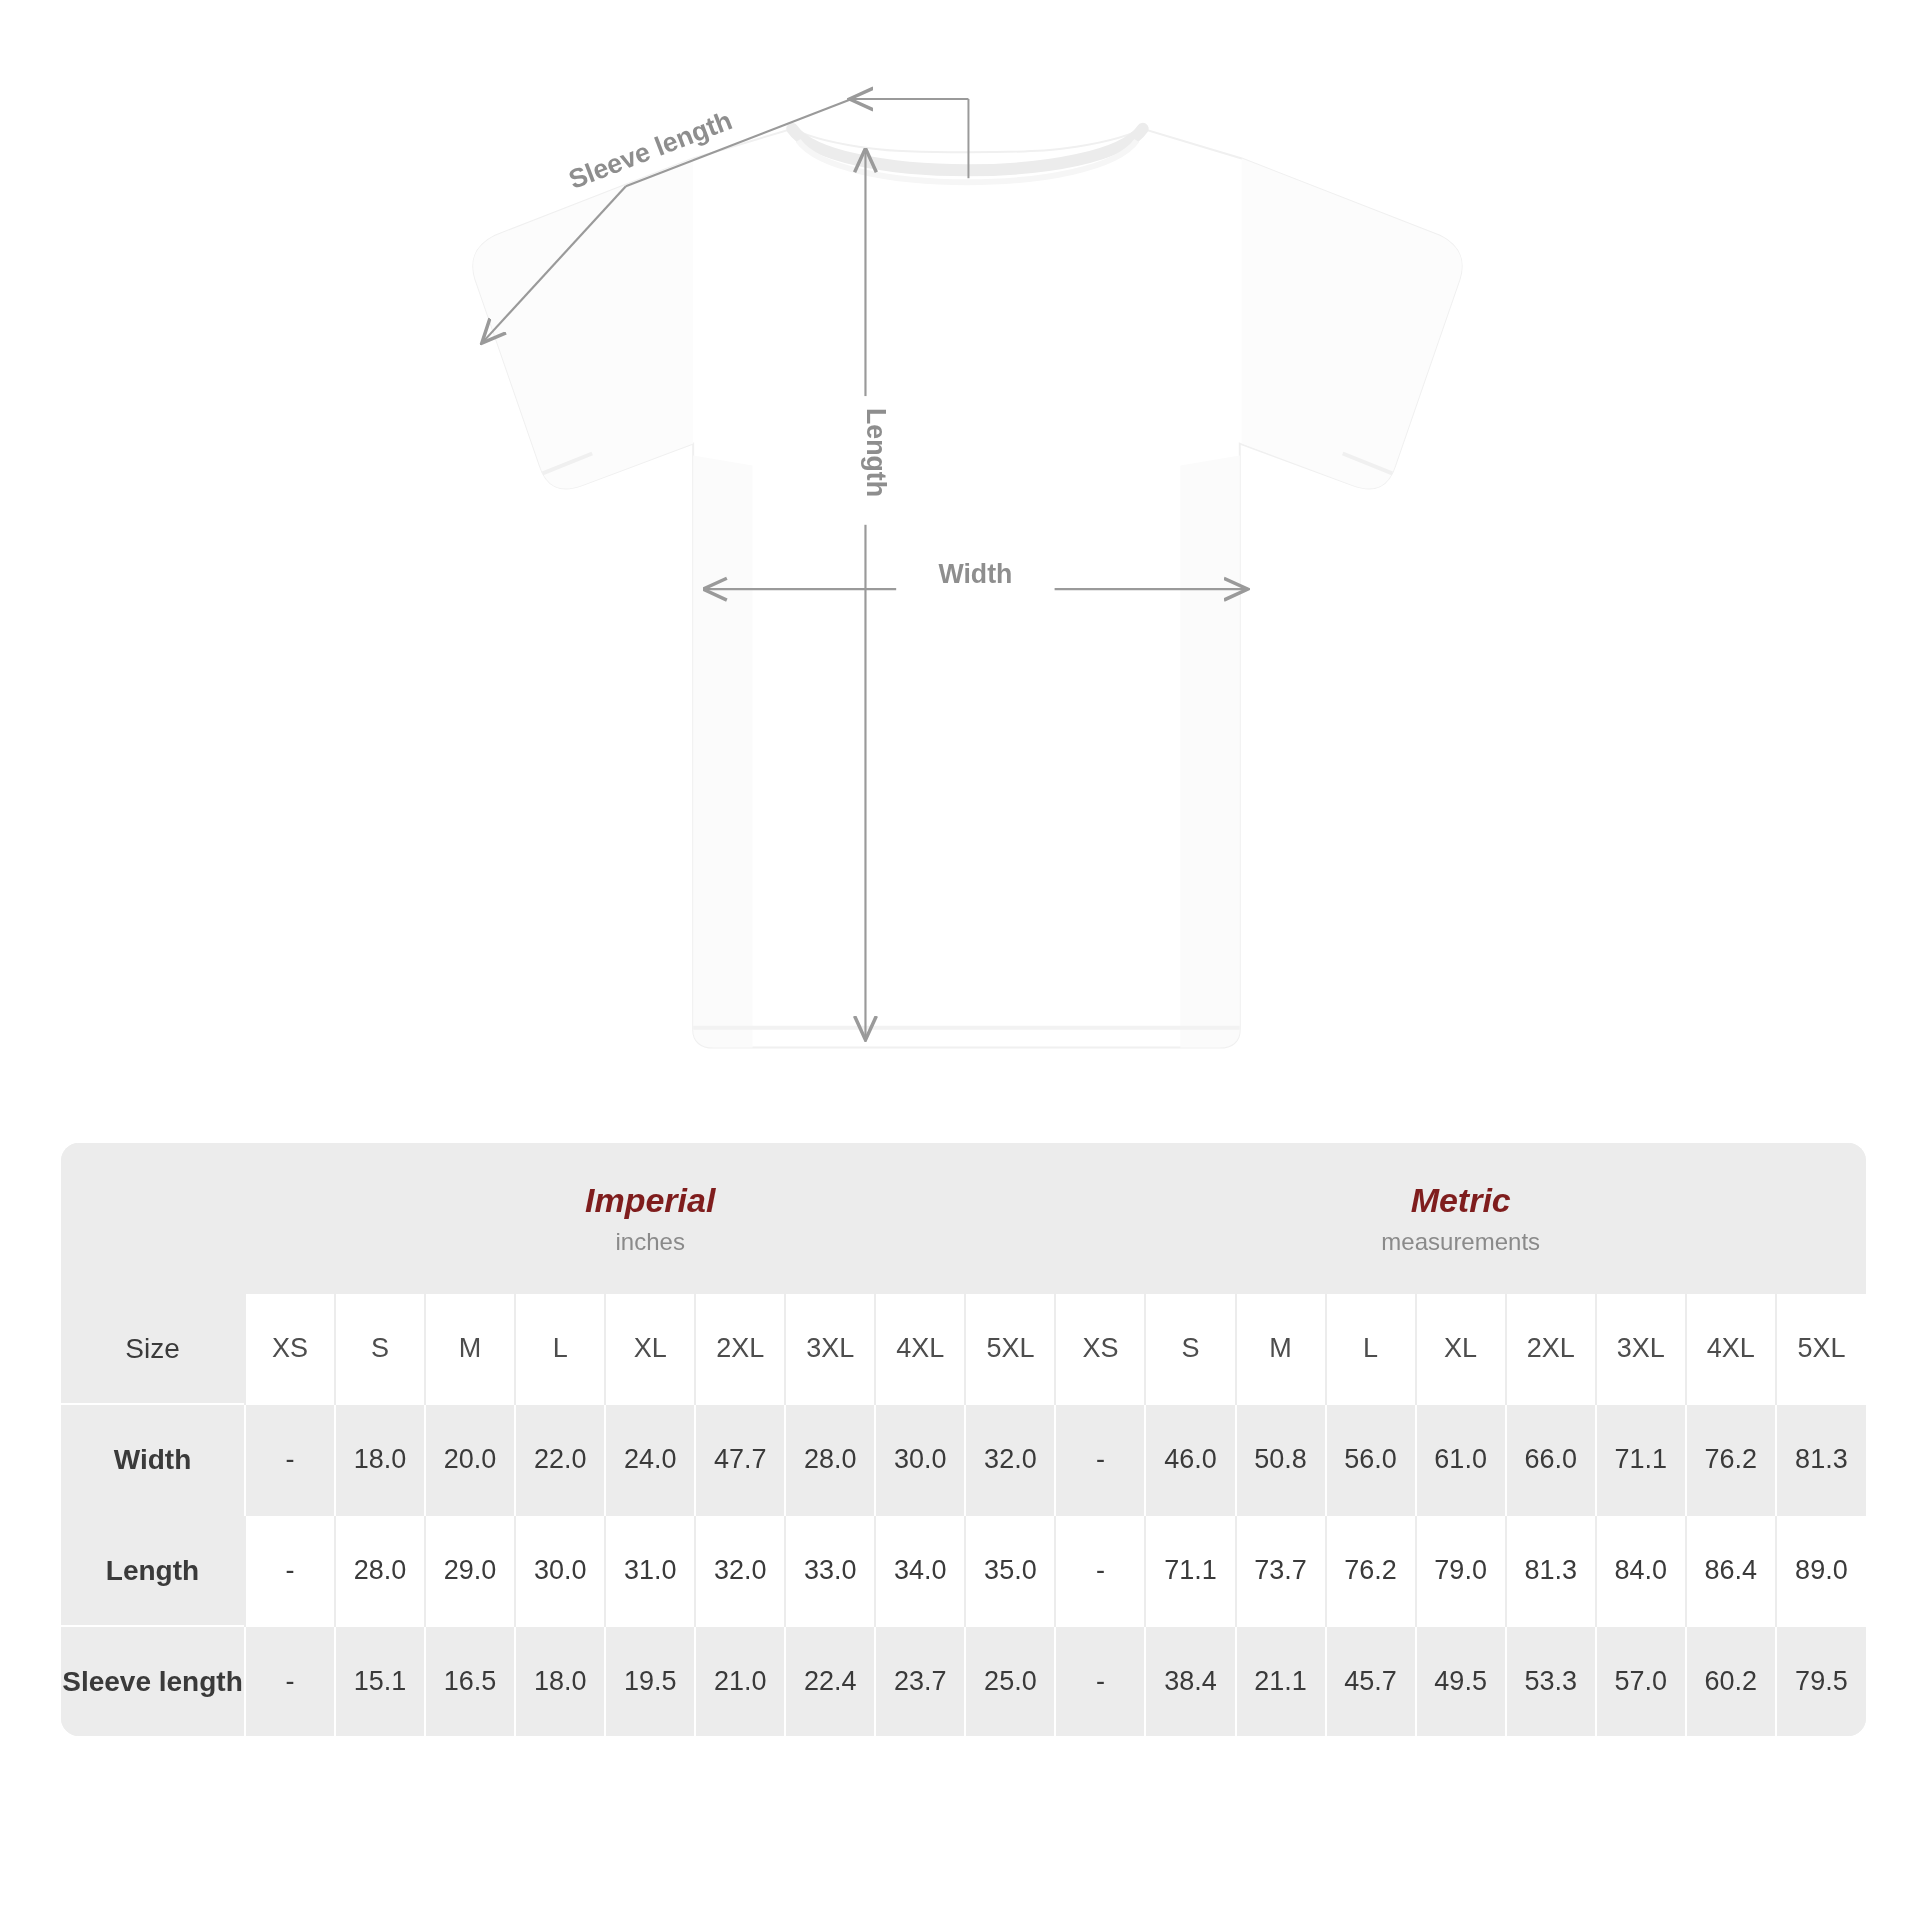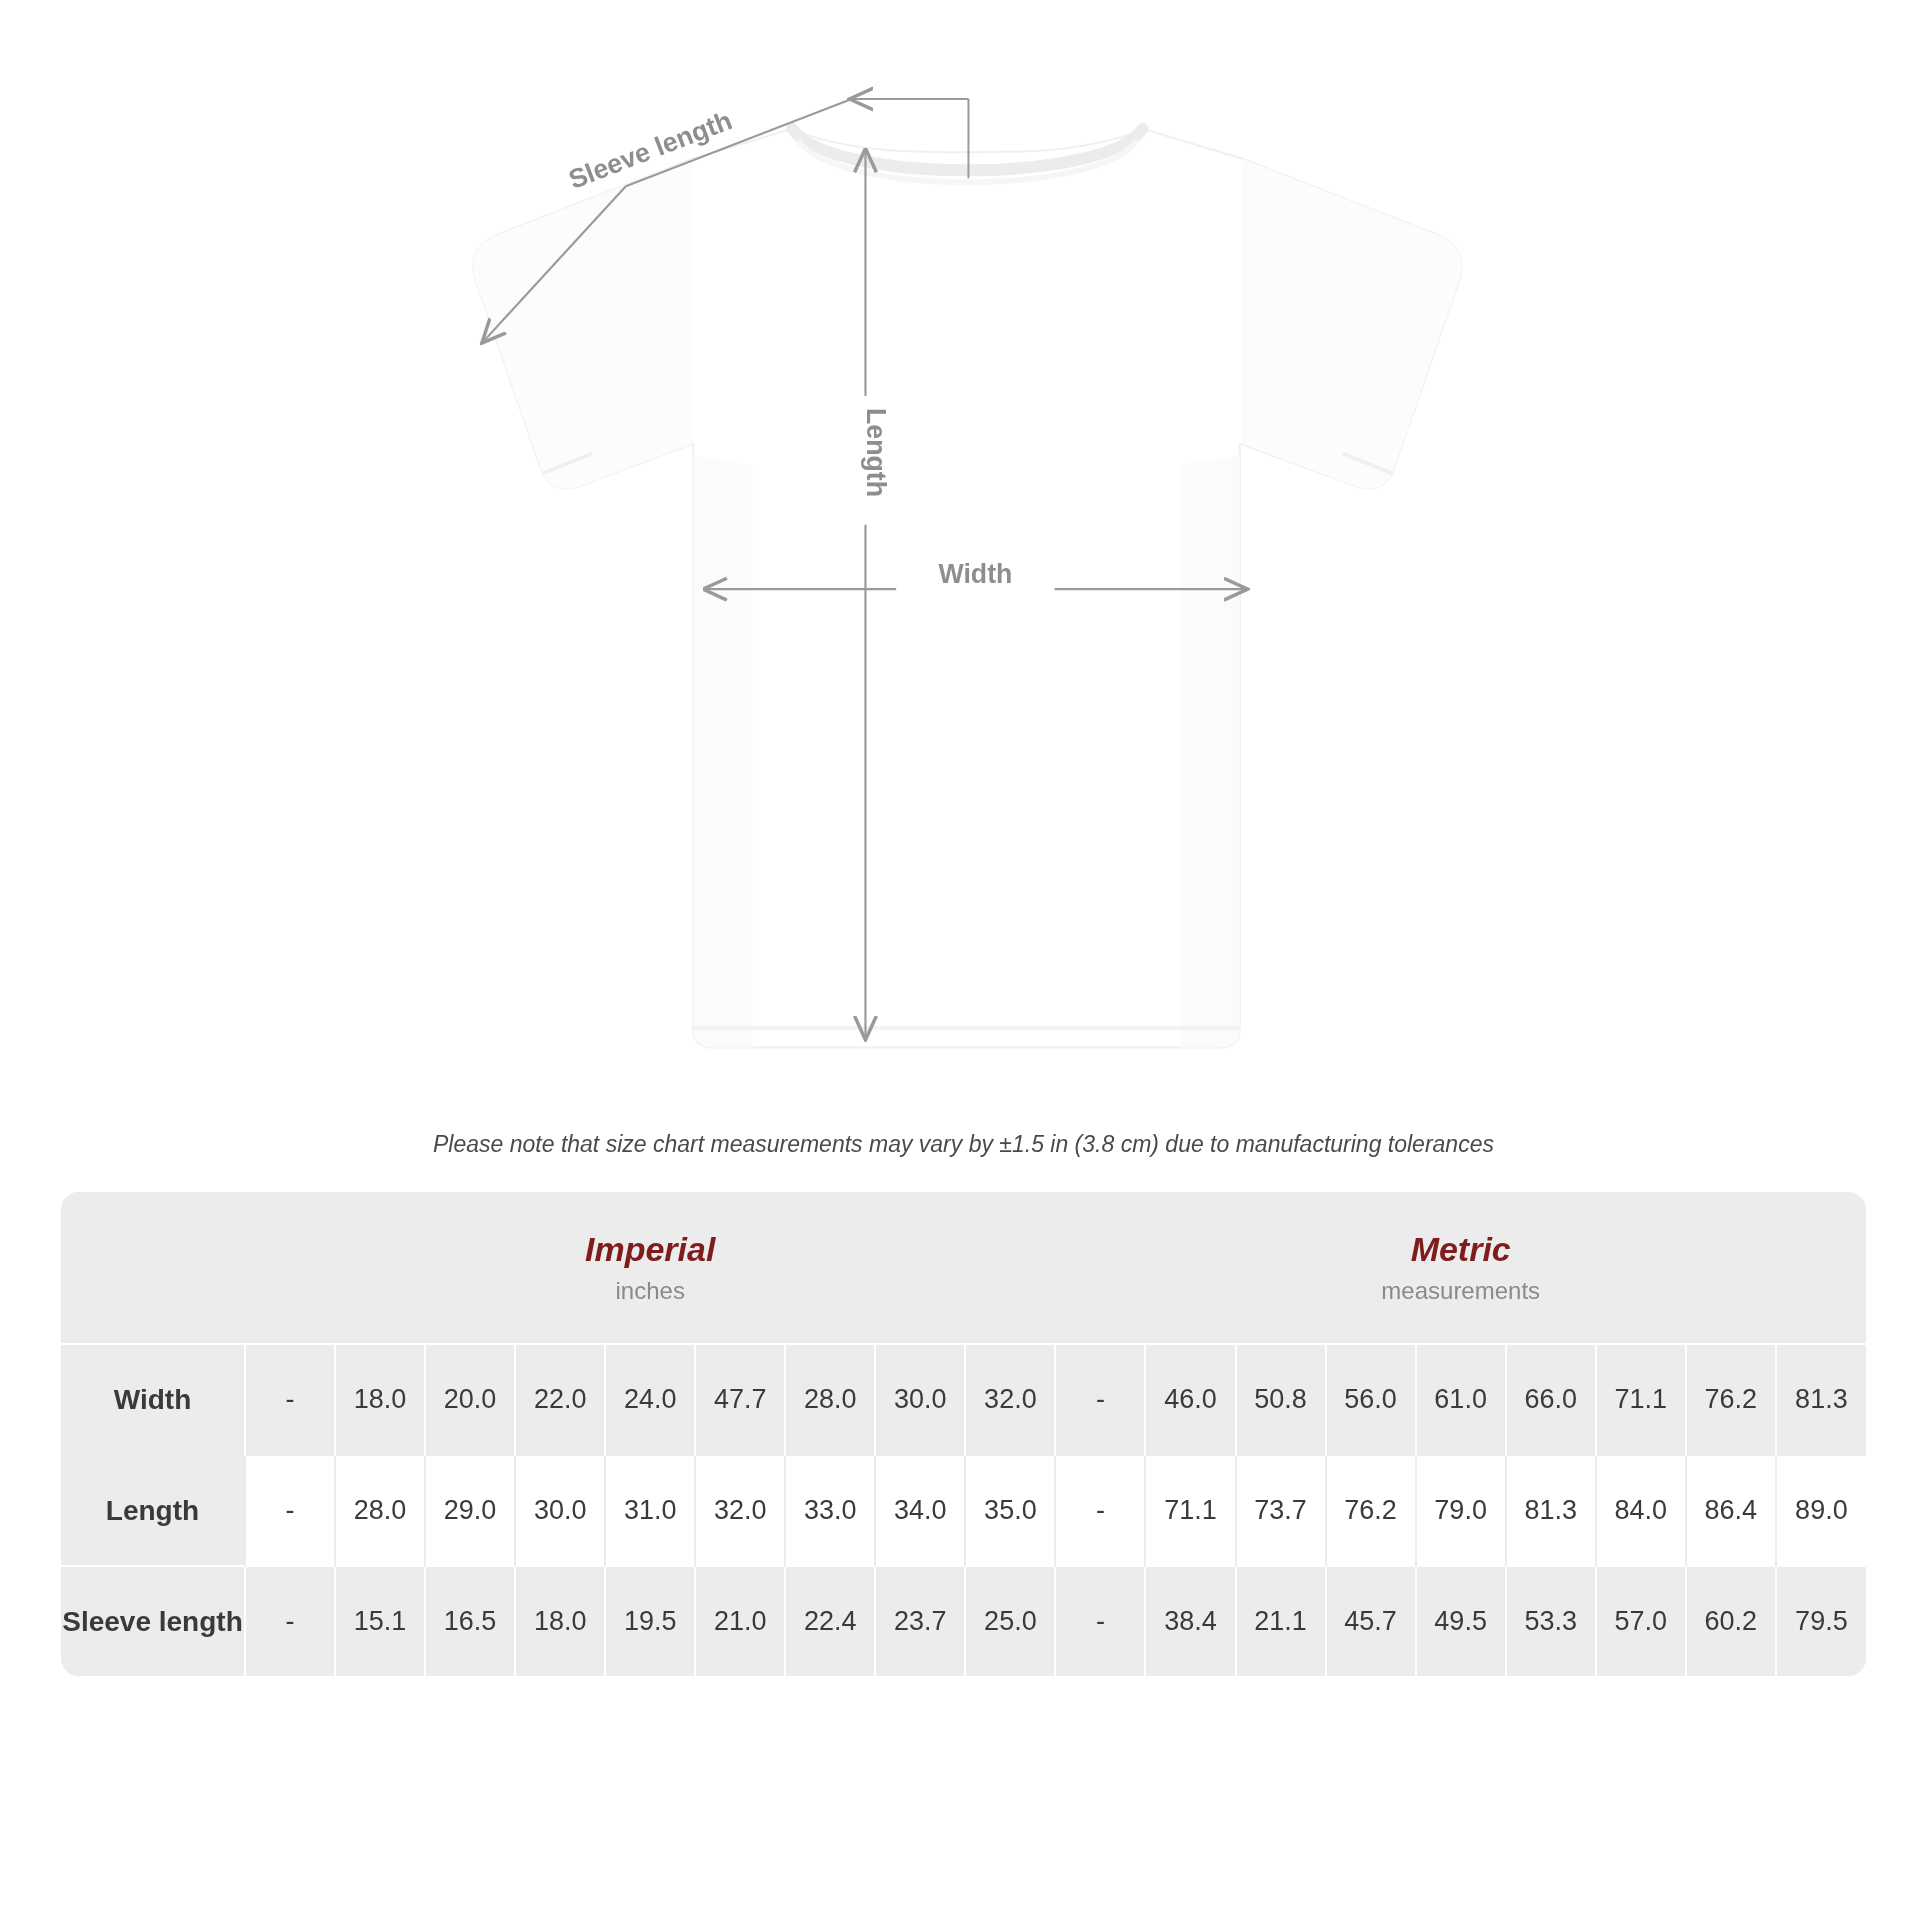--- a/index.html
+++ b/index.html
@@ -190,41 +190,61 @@
       <line x1="978" y1="100" x2="978" y2="180" stroke="#9a9a9a" stroke-width="2"></line>
       <line x1="978" y1="100" x2="860" y2="100" stroke="#9a9a9a" stroke-width="2.2" marker-end="url(#arrH)"></line>
       <path d="M860,100 L632,188" stroke="#9a9a9a" stroke-width="2.2" fill="none"></path>
       <line x1="632" y1="188" x2="488" y2="345" stroke="#9a9a9a" stroke-width="2.2" marker-end="url(#arrH)"></line>
       <text x="660" y="160" fill="#8e8e8e" font-family="Liberation Sans, sans-serif" font-size="27" font-weight="bold" text-anchor="middle" transform="rotate(-21 660 160)">Sleeve length</text>
     </g>
   </svg>
 </div>
 
 <div class="title-block">
-  <div class="chart-note">Please note that size chart measurements may vary by ±1.5 in (3.8 cm) due to manufacturing tolerances</div>
 </div>
 
 <div class="table-wrap">
   <table class="size-table">
     <colgroup>
       <col class="label-col">
     </colgroup>
     <tbody>
       <tr class="unit-row">
         <td></td>
         <td colspan="9">
           <div class="unit-name">Imperial</div>
           <div class="unit-sub">inches</div>
         </td>
         <td colspan="9">
           <div class="unit-name">Metric</div>
           <div class="unit-sub">measurements</div>
         </td>
       </tr>
 
+      <tr class="head-row">
+        <td class="rowlabel">Size</td>
+        <td>XS</td>
+        <td>S</td>
+        <td>M</td>
+        <td>L</td>
+        <td>XL</td>
+        <td>2XL</td>
+        <td>3XL</td>
+        <td>4XL</td>
+        <td>5XL</td>
+        <td>XS</td>
+        <td>S</td>
+        <td>M</td>
+        <td>L</td>
+        <td>XL</td>
+        <td>2XL</td>
+        <td>3XL</td>
+        <td>4XL</td>
+        <td>5XL</td>
+      </tr>
 
       <tr class="data-row alt">
         <td class="rowlabel">Width</td>
         <td>-</td>
         <td>18.0</td>
         <td>20.0</td>
         <td>22.0</td>
         <td>24.0</td>
         <td>47.7</td>
         <td>28.0</td>

